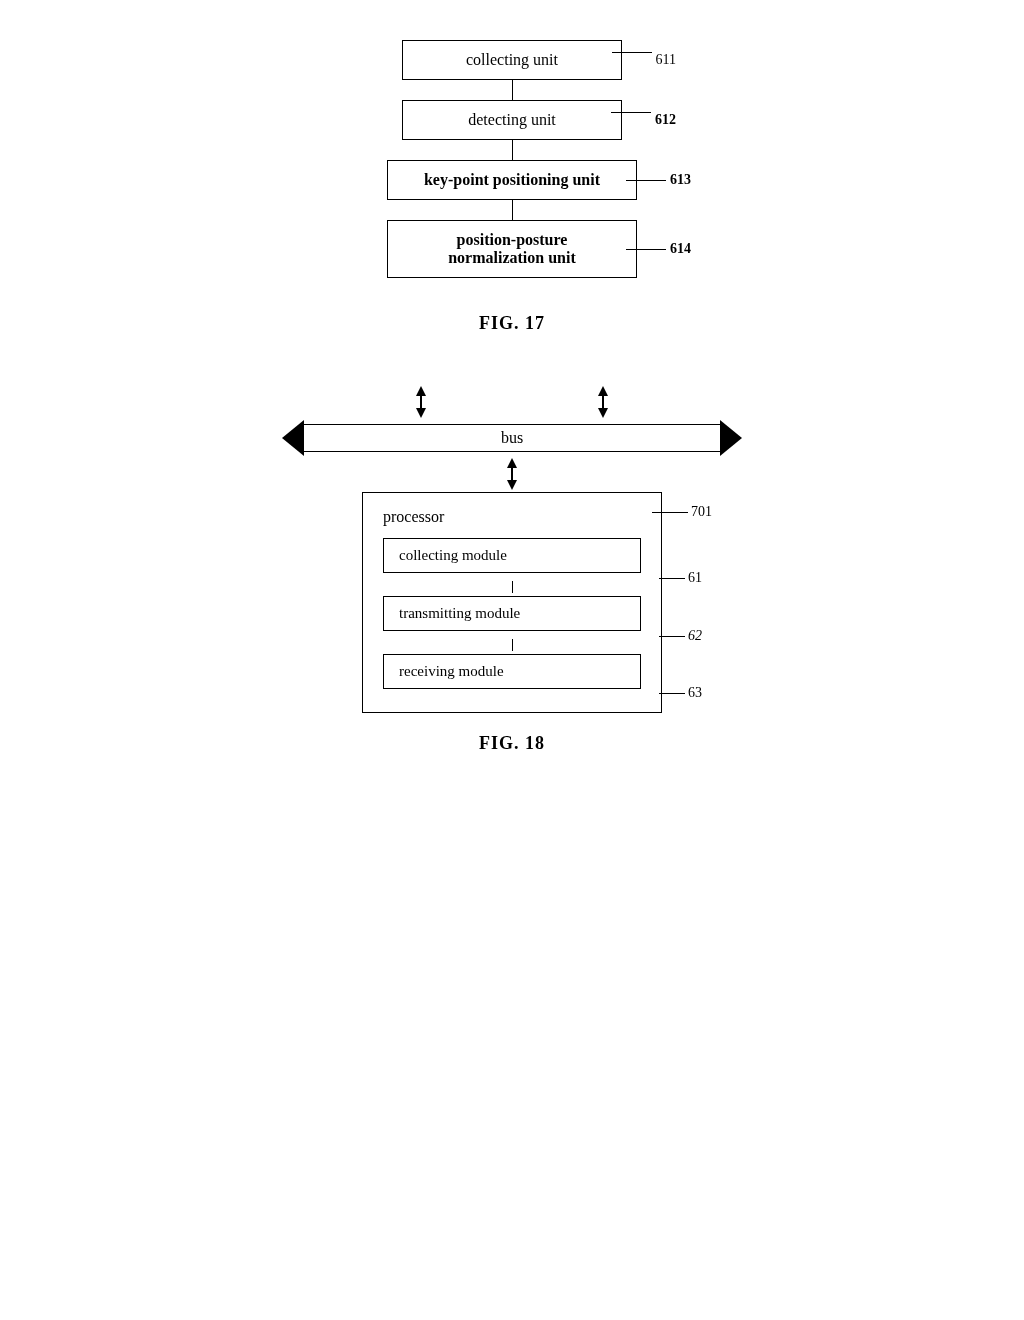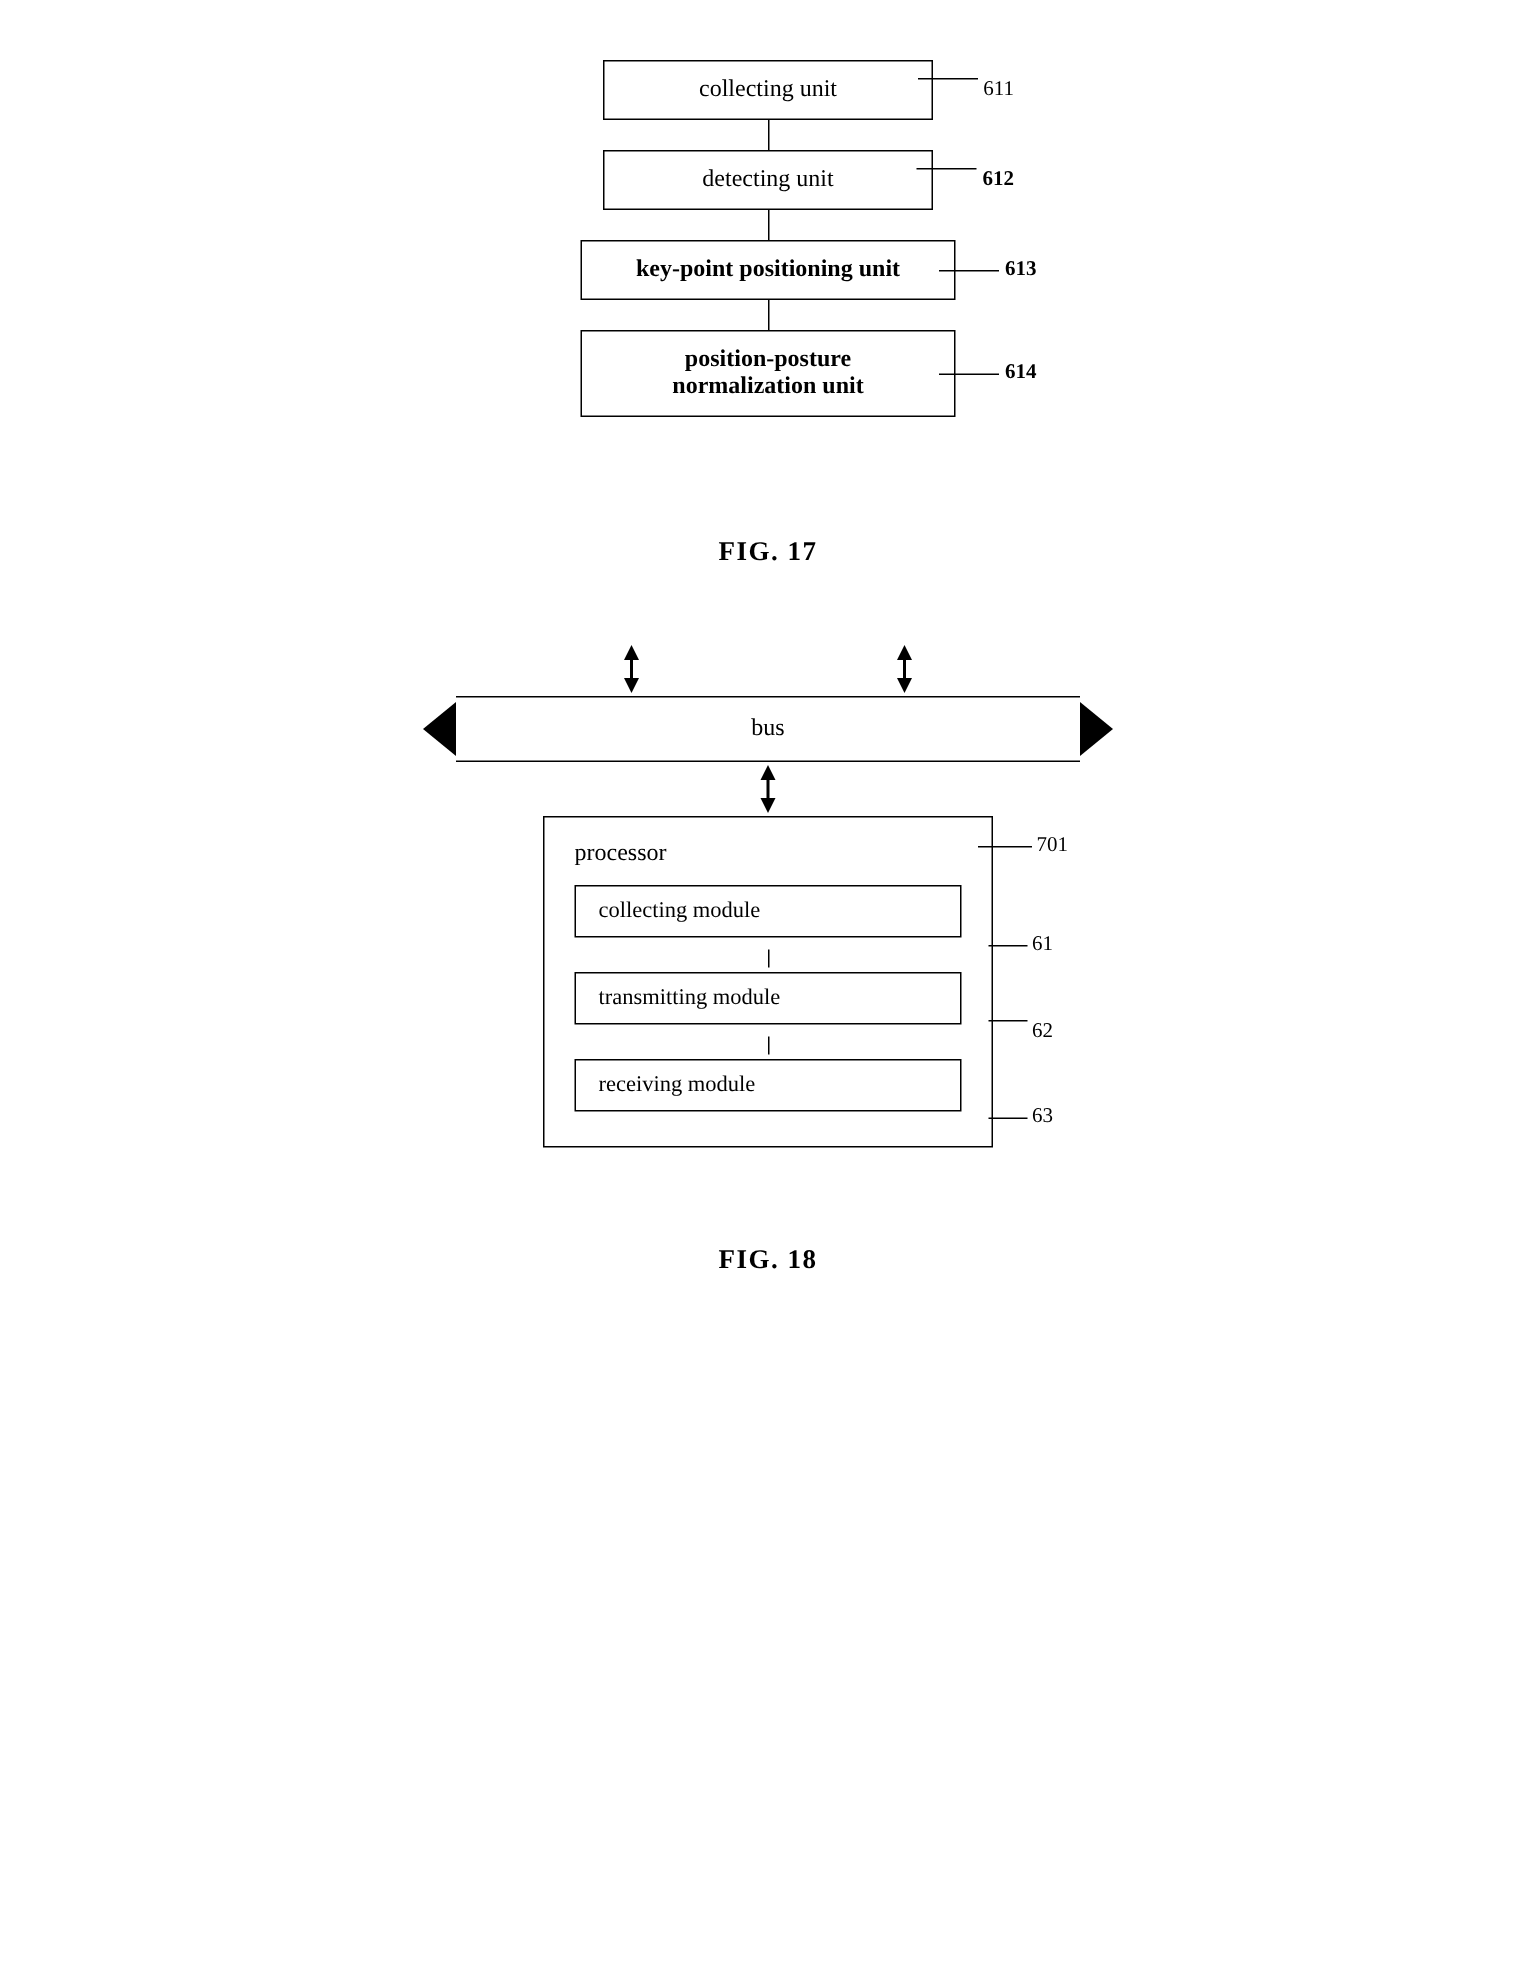--- a/index.html
+++ b/index.html
@@ -39,21 +39,20 @@
     .header-right {
       font-size: 15px;
     }
 
     
     .figure-container {
       display: flex;
       flex-direction: column;
       align-items: center;
       margin-bottom: 50px;
-      gap: 44px;
     }
 
     
     .fig17-diagram {
       display: flex;
       flex-direction: column;
       align-items: center;
       position: relative;
       margin-bottom: 20px;
     }
@@ -166,21 +165,21 @@
     .bus-arrow-right {
       width: 0;
       height: 0;
       border-top: 18px solid transparent;
       border-bottom: 18px solid transparent;
       border-left: 22px solid #000;
     }
 
     .bus-body {
       flex: 1;
-      height: 44px;
+      height: 28px;
       background: #fff;
       border-top: 1px solid #000;
       border-bottom: 1px solid #000;
       display: flex;
       align-items: center;
       justify-content: center;
       font-size: 16px;
     }
   </style>
 </head>
@@ -310,21 +309,21 @@
 
         <div style="position:absolute; right:-50px; top:12px; display:flex; align-items:center;">
           <div style="width:36px; height:1px; background:#000;"></div>
           <span style="margin-left:3px; font-size:14px;">701</span>
         </div>
 
         <div style="position:absolute; right:-40px; top:78px; display:flex; align-items:center;">
           <div style="width:26px; height:1px; background:#000;"></div>
           <span style="margin-left:3px; font-size:14px;">61</span>
         </div>
-        <div style="position:absolute; right:-40px; top:136px; display:flex; ">
+        <div style="position:absolute; right:-40px; top:136px; display:flex; align-items:center;font-style:italic;">
           <div style="width:26px; height:1px; background:#000;"></div>
           <span style="margin-left:3px; font-size:14px;">62</span>
         </div>
         <div style="position:absolute; right:-40px; top:193px; display:flex; align-items:center;">
           <div style="width:26px; height:1px; background:#000;"></div>
           <span style="margin-left:3px; font-size:14px;">63</span>
         </div>
       </div>
 
     </div>

